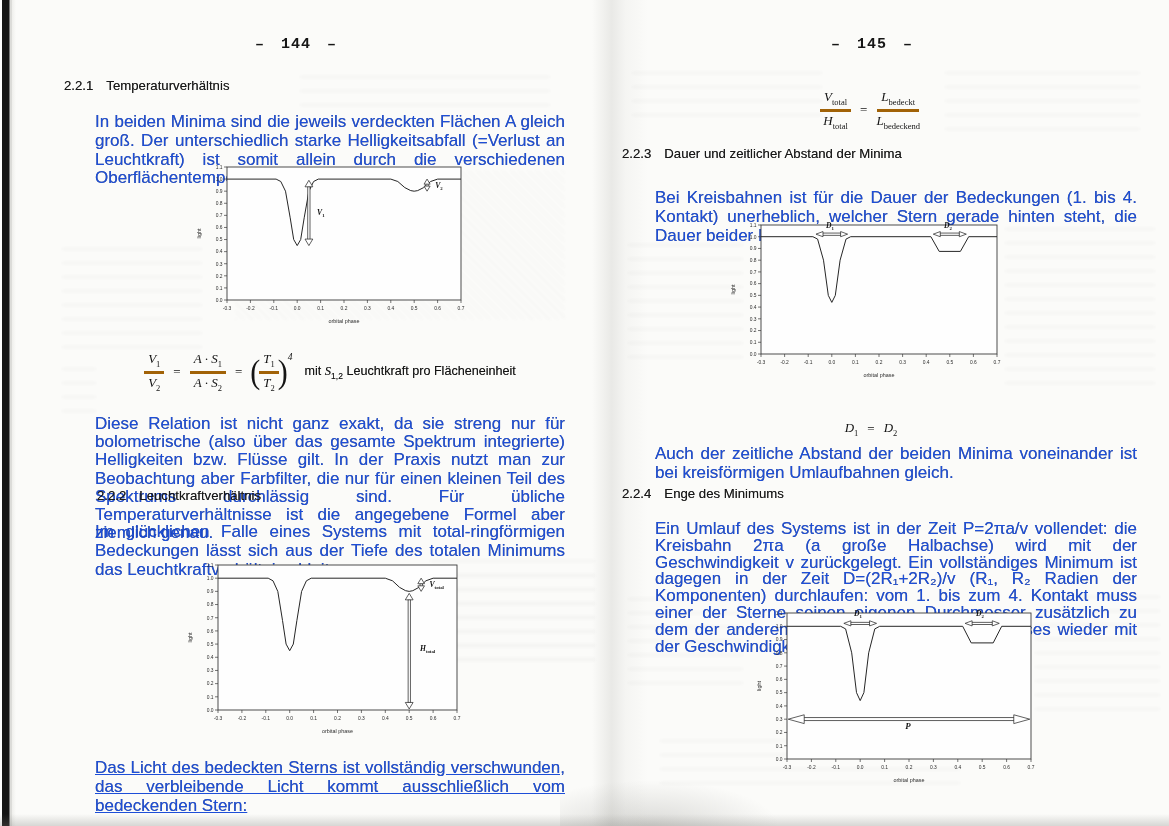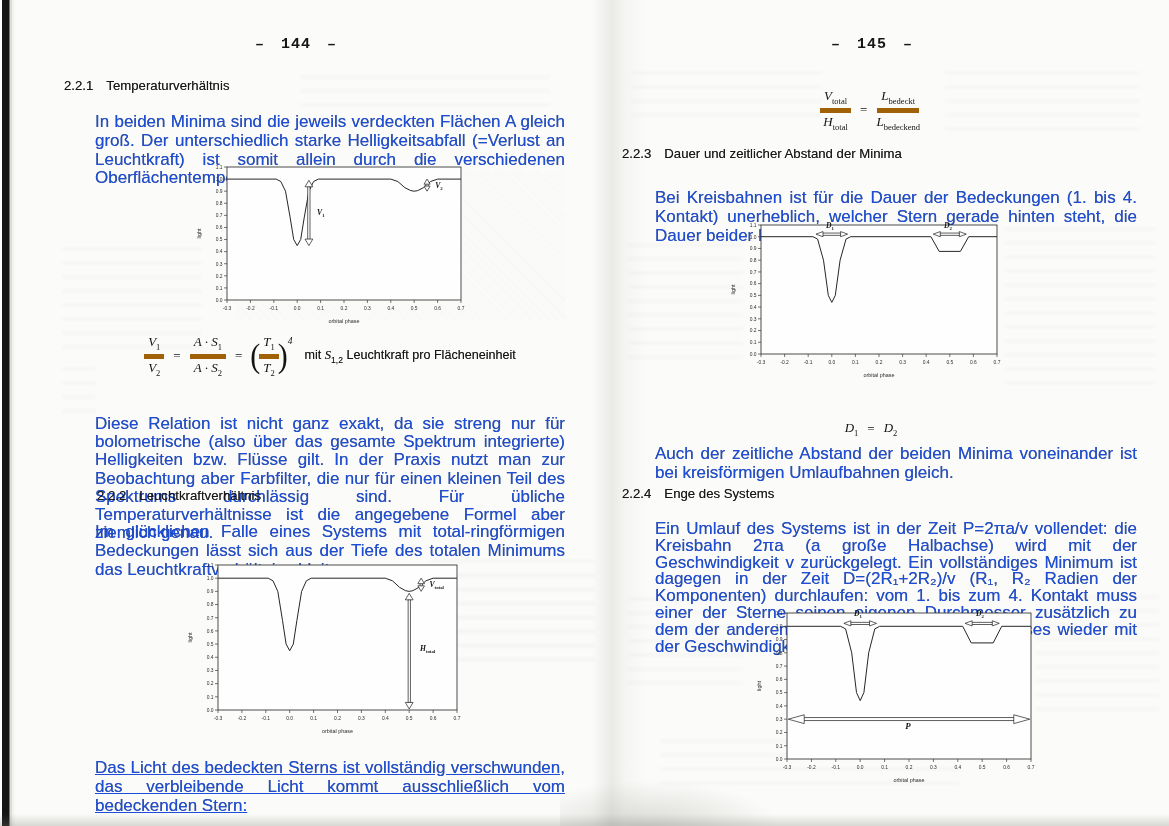--- a/index.html
+++ b/index.html
@@ -23,21 +23,21 @@
   .pageno{font-family:Liberation Mono, monospace;font-size:15px;font-weight:700;
     letter-spacing:1px;word-spacing:6px;text-align:center;color:#161616;}
   .heading{font-size:13.2px;font-weight:400;color:#191919;text-shadow:0 0 .4px rgba(0,0,0,.6);}
   .heading .hnum{margin-right:13px;text-align:center;}
   .body-par{font-size:17px;line-height:18.8px;text-align:justify;color:#1d4ed8;
     text-shadow:0 0 .4px rgba(0,0,0,.55);}
   
   .formula{display:flex;align-items:center;justify-content:center;gap:9px;
     font-family:"Liberation Serif","DejaVu Serif",serif;font-size:13px;color:#141414;}
   .frac{display:inline-flex;flex-direction:column;align-items:center;line-height:1.3;}
-  .frac .nu{border-bottom:5px solid #a16207;padding:0 4px 1px;}
+  .frac .nu{border-bottom:3px solid #a16207;padding:0 4px 1px;}
   .frac .de{padding-top:1px;}
   .formula i{font-style:italic;}
   .formula sub{font-size:8.5px;font-style:normal;}
   .paren{font-size:30px;font-weight:300;line-height:1;transform:scaleY(1.12);margin:0 -1px;}
   .exp{font-size:9.5px;font-style:italic;position:relative;top:-15px;left:1px;}
   .suffix{font-family:"Liberation Sans","DejaVu Sans",sans-serif;font-size:12.6px;margin-left:4px;
     text-shadow:0 0 .4px rgba(0,0,0,.5);}
   .suffix i{font-family:"Liberation Serif","DejaVu Serif",serif;}
   
   .fig{position:absolute;background:transparent;}
@@ -135,21 +135,21 @@
           <polygon points="116.89999999999999,22.30000000000001 112.99999999999999,28.80000000000001 120.8,28.80000000000001" fill="#fff" stroke="#1c1c1c" stroke-width="0.7"></polygon>
           <polygon points="116.89999999999999,87.5909090909091 112.99999999999999,81.0909090909091 120.8,81.0909090909091" fill="#fff" stroke="#1c1c1c" stroke-width="0.7"></polygon>
           <text x="125.09" y="57.363636363636374" class="annot">V<tspan dy="2" font-size="4.8" font-style="normal">1</tspan></text>
           <rect x="233.97" y="25.66909090909092" width="2.2" height="2.93454545454545" fill="#fff" stroke="#1c1c1c" stroke-width="0.7"></rect>
           <polygon points="235.07,21.0909090909091 232.0230909090909,26.16909090909092 238.11690909090908,26.16909090909092" fill="#fff" stroke="#1c1c1c" stroke-width="0.7"></polygon>
           <polygon points="235.07,33.18181818181819 232.0230909090909,28.10363636363637 238.11690909090908,28.10363636363637" fill="#fff" stroke="#1c1c1c" stroke-width="0.7"></polygon>
           <text x="243.26" y="29.55454545454546" class="annot">V<tspan dy="2" font-size="4.8" font-style="normal">2</tspan></text>
         </svg>
     </div>
 
-    <div class="abs formula" style="left:95px;top:328px;width:470px;height:56px;">
+    <div class="abs formula" style="left:95px;top:344px;width:470px;height:56px;">
       <span class="frac">
         <span class="nu"><i>V</i><sub>1</sub></span>
         <span class="de"><i>V</i><sub>2</sub></span>
       </span>
       <span>=</span>
       <span class="frac">
         <span class="nu"><i>A · S</i><sub>1</sub></span>
         <span class="de"><i>A · S</i><sub>2</sub></span>
       </span>
       <span>=</span>
@@ -329,21 +329,21 @@
 
     <div class="abs formula" style="left:656px;top:396px;width:430px;height:24px;margin-top:21px;">
       <span><i>D</i><sub>1</sub></span>
       <span>=</span>
       <span><i>D</i><sub>2</sub></span>
     </div>
 
     <p class="abs body-par" style="left:655px;top:428px;width:482px;">Auch der zeitliche Abstand der beiden Minima voneinander ist bei kreisförmigen Umlaufbahnen gleich.</p>
 
     <div class="abs heading" style="left:622px;top:486px;">
-      <span class="hnum">2.2.4</span><span>Enge des Systems</span>
+      <span class="hnum">2.2.4</span><span>Enge des Minimums</span>
     </div>
 
     <p class="abs body-par" style="left:655px;top:504px;width:482px;line-height:16.8px;">Ein Umlauf des Systems ist in der Zeit P=2πa/v vollendet: die Kreisbahn 2πa (a große Halbachse) wird mit der Geschwindigkeit v zurückgelegt. Ein vollständiges Minimum ist dagegen in der Zeit D=(2R₁+2R₂)/v (R₁, R₂ Radien der Komponenten) durchlaufen: vom 1. bis zum 4. Kontakt muss einer der Sterne seinen eigenen Durchmesser zusätzlich zu dem der anderen Komponente zurücklegen, dieses wieder mit der Geschwindigkeit v.</p>
 
     <div class="fig" style="left:752px;top:604px;">
       <svg width="290" height="185">
           <rect x="35" y="9" width="244" height="146" fill="#fefefe" stroke="#3a3a3a" stroke-width="0.9"></rect>
           <line x1="32" x2="35" y1="155" y2="155" stroke="#3a3a3a" stroke-width="0.7"></line>
           <text x="30.5" y="156.8" text-anchor="end" class="tick">0.0</text>
           <line x1="32" x2="35" y1="141.72727272727272" y2="141.72727272727272" stroke="#3a3a3a" stroke-width="0.7"></line>

